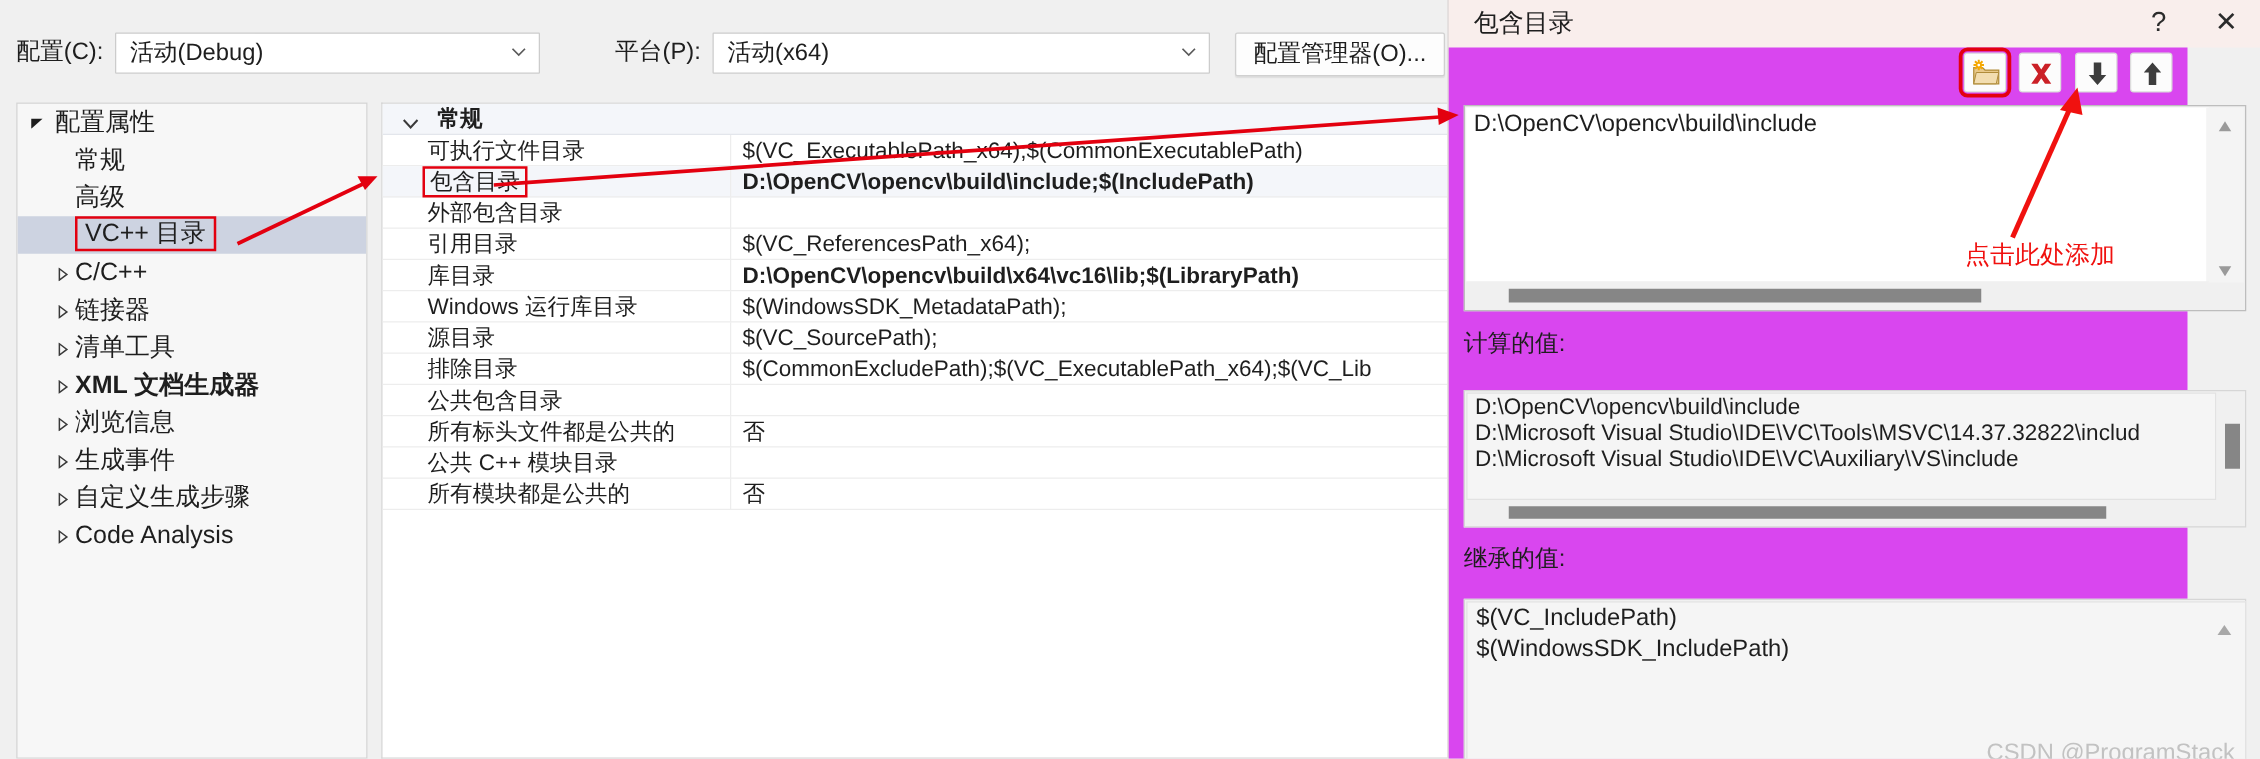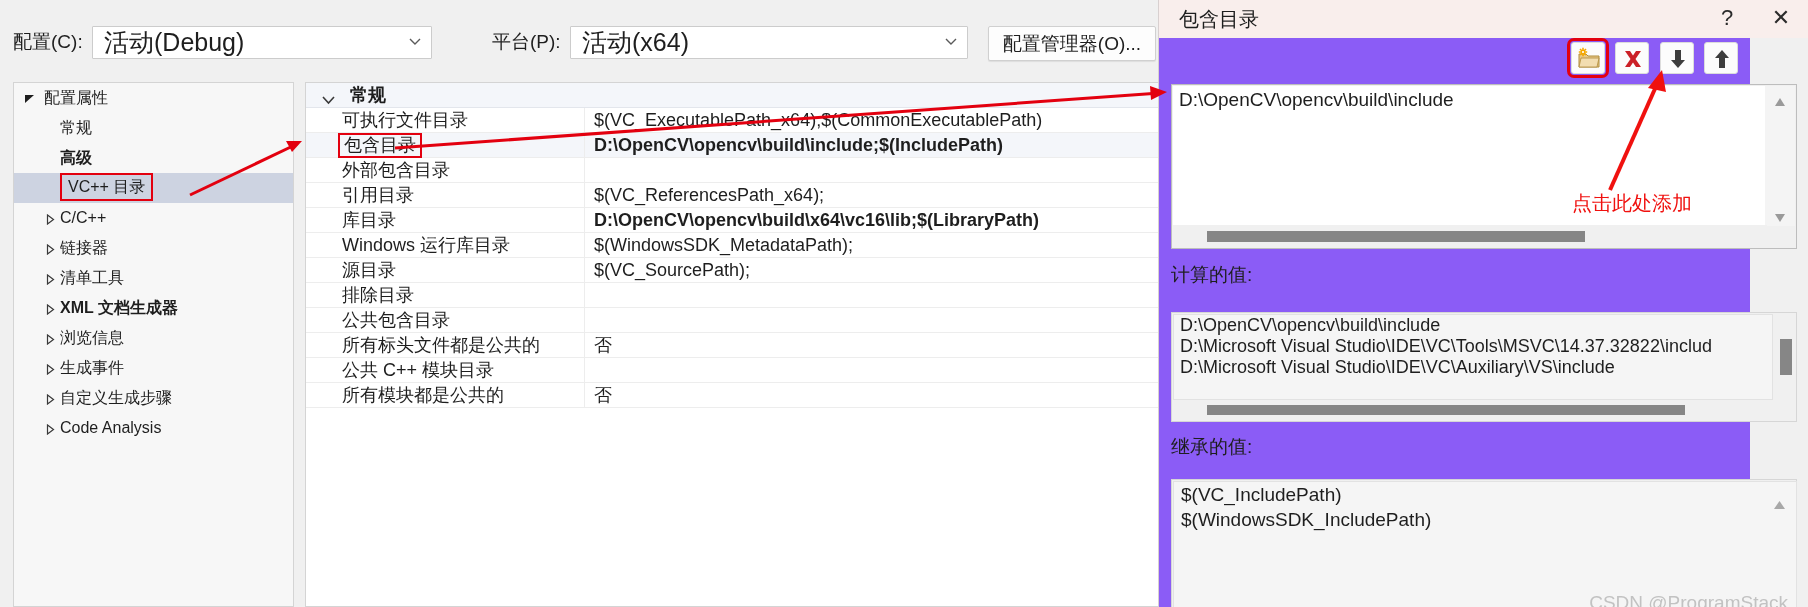--- a/index.html
+++ b/index.html
@@ -23,21 +23,21 @@
   .lbl {
     position: absolute; font-size: 19px; color: #1e1e1e;
     line-height: 32px; white-space: nowrap;
   }
   .combo {
     position: absolute; height: 33px; background: #ffffff;
     border: 1px solid #cccccc; border-radius: 1px;
   }
   .combo .val {
     position: absolute; left: 11px; top: 0; line-height: 31px;
-    font-size: 25px; color: #1e1e1e; white-space: nowrap;
+    font-size: 19px; color: #1e1e1e; white-space: nowrap;
   }
   .combo .chev {
     position: absolute; right: 10px; top: 11px;
     width: 12px; height: 8px;
   }
   .combo .chev svg { display: block; }
 
   .btn-cfgmgr {
     position: absolute; left: 988px; top: 26px;
     width: 168px; height: 35px;
@@ -49,21 +49,21 @@
 
   
   #treepane {
     position: absolute; left: 13px; top: 82px;
     width: 281px; height: 525px;
     background: #f7f7f7; border: 1px solid #d4d4d4;
     overflow: hidden;
   }
   .tnode {
     position: relative; height: 30px; line-height: 30px;
-    font-size: 16px; color: #1e1e1e; white-space: nowrap;
+    font-size: 20px; color: #1e1e1e; white-space: nowrap;
   }
   .tnode .tlabel { position: absolute; top: 0; }
   .tnode .glyph {
     position: absolute; top: 0; width: 16px; height: 30px;
   }
   .tnode .glyph svg { position: absolute; top: 11px; left: 2px; }
   .tnode.sel { background: #cdd3e1; }
   .tnode.boxed .tlabel {
     border: 2px solid #e3000f; padding: 0 6px;
     display: inline-block; height: 28px; line-height: 24px;
@@ -124,21 +124,21 @@
   #dlg-title .ttext {
     position: absolute; left: 20px; top: 0; line-height: 38px;
     font-size: 20px; color: #1e1e1e; white-space: nowrap;
   }
   .titlebtn {
     position: absolute; top: 0; height: 38px; width: 52px;
     text-align: center; line-height: 36px; font-size: 22px; color: #2b2b2b;
   }
   #dlg-body {
     position: absolute; left: 0; top: 38px; width: 591px; height: 569px;
-    background: #8b5cf6;
+    background: #d946ef;
   }
 
   
   #dlg-toolbar {
     position: absolute; right: 12px; top: 4px; height: 40px;
   }
   .tbbtn {
     position: relative; display: inline-block; vertical-align: top;
     width: 34px; height: 32px; margin-left: 6px;
     background: #fcfcfc; border: 1px solid #dcdcdc; border-radius: 3px;
@@ -279,21 +279,21 @@
             <svg width="11" height="9" viewBox="0 0 11 9">
               <path d="M1 1 L10 1 L1 9 Z" fill="#1e1e1e"></path>
             </svg>
           </span>
           <span class="tlabel" style="left: 30px;">配置属性</span>
         </div>
         <div class="tnode">
           <span class="tlabel" style="left: 46px;">常规</span>
         </div>
         <div class="tnode">
-          <span class="tlabel" style="left: 46px; font-weight: bold;">高级</span>
+          <span class="tlabel" style="left: 46px;">高级</span>
         </div>
         <div class="tnode sel boxed">
           <span class="tlabel" style="left: 46px;">VC++ 目录</span>
         </div>
         <div class="tnode">
           <span class="glyph" style="left: 30px;">
             <svg width="9" height="11" viewBox="0 0 9 11">
               <path d="M1.5 1 L7.5 5.5 L1.5 10 Z" fill="none" stroke="#3a3a3a" stroke-width="1.2"></path>
             </svg>
           </span>
@@ -394,20 +394,21 @@
           <span class="gval">$(WindowsSDK_MetadataPath);</span>
         </div>
         <div class="grow">
           <span class="vsep"></span>
           <span class="gname">源目录</span>
           <span class="gval">$(VC_SourcePath);</span>
         </div>
         <div class="grow">
           <span class="vsep"></span>
           <span class="gname">排除目录</span>
+          <span class="gval">$(CommonExcludePath);$(VC_ExecutablePath_x64);$(VC_Lib</span>
         </div>
         <div class="grow">
           <span class="vsep"></span>
           <span class="gname">公共包含目录</span>
           <span class="gval"></span>
         </div>
         <div class="grow">
           <span class="vsep"></span>
           <span class="gname">所有标头文件都是公共的</span>
           <span class="gval">否</span>

